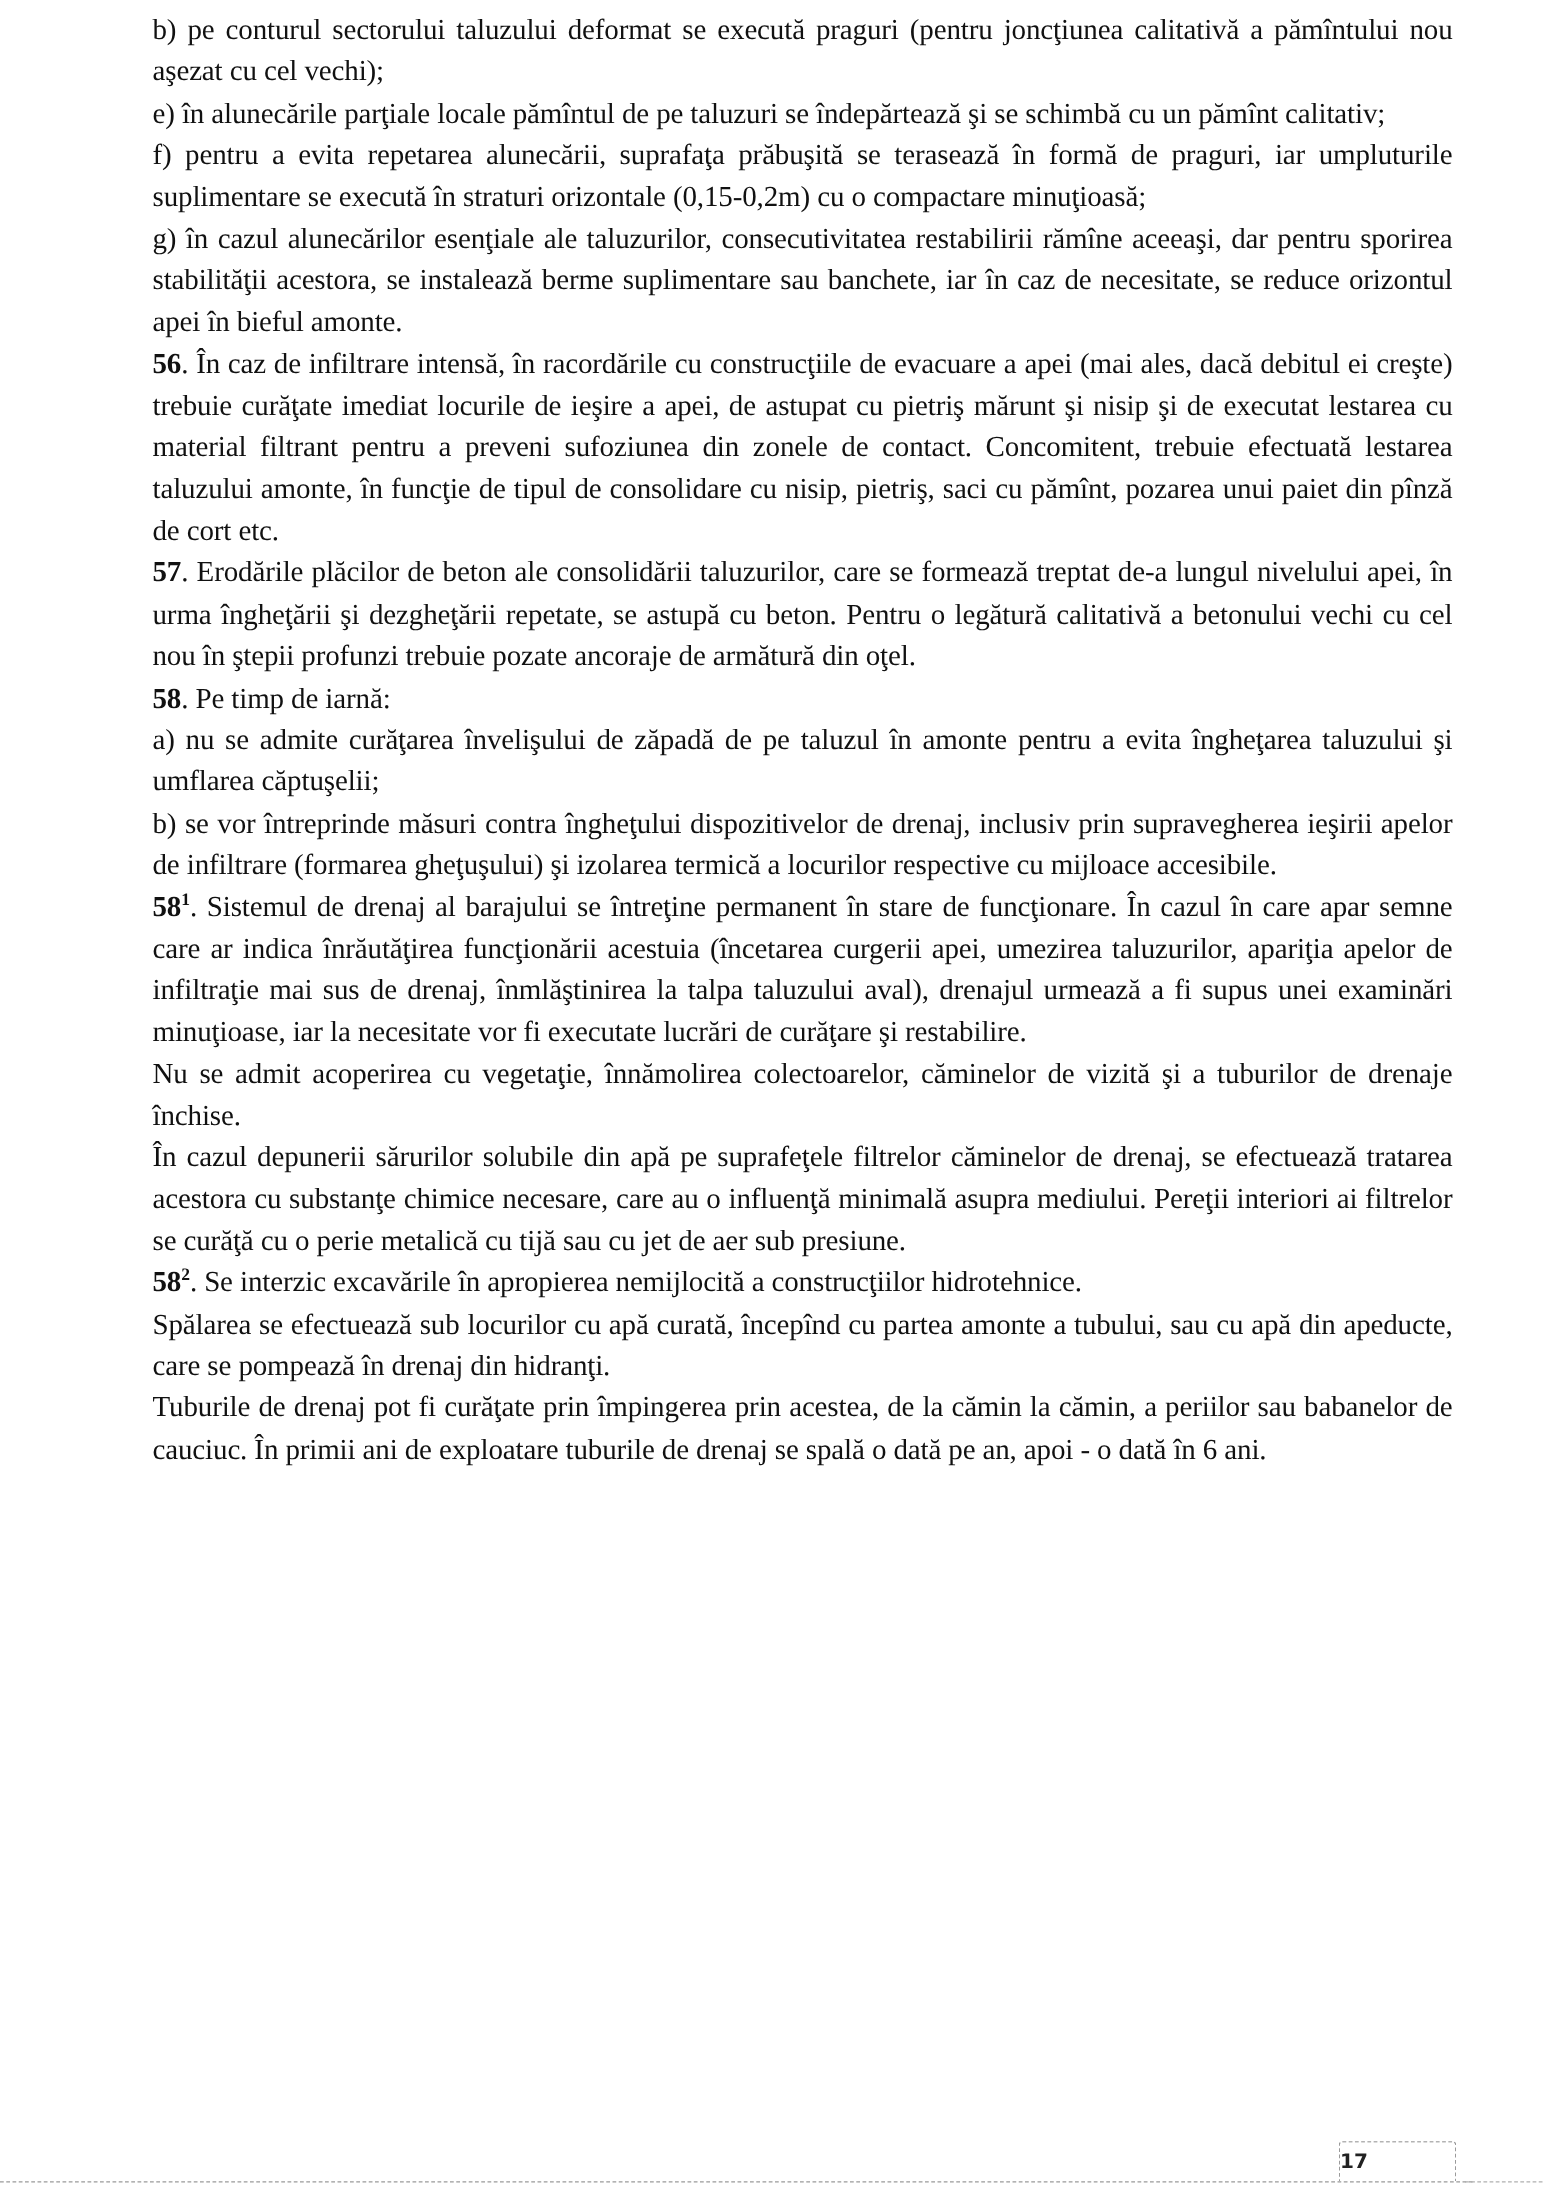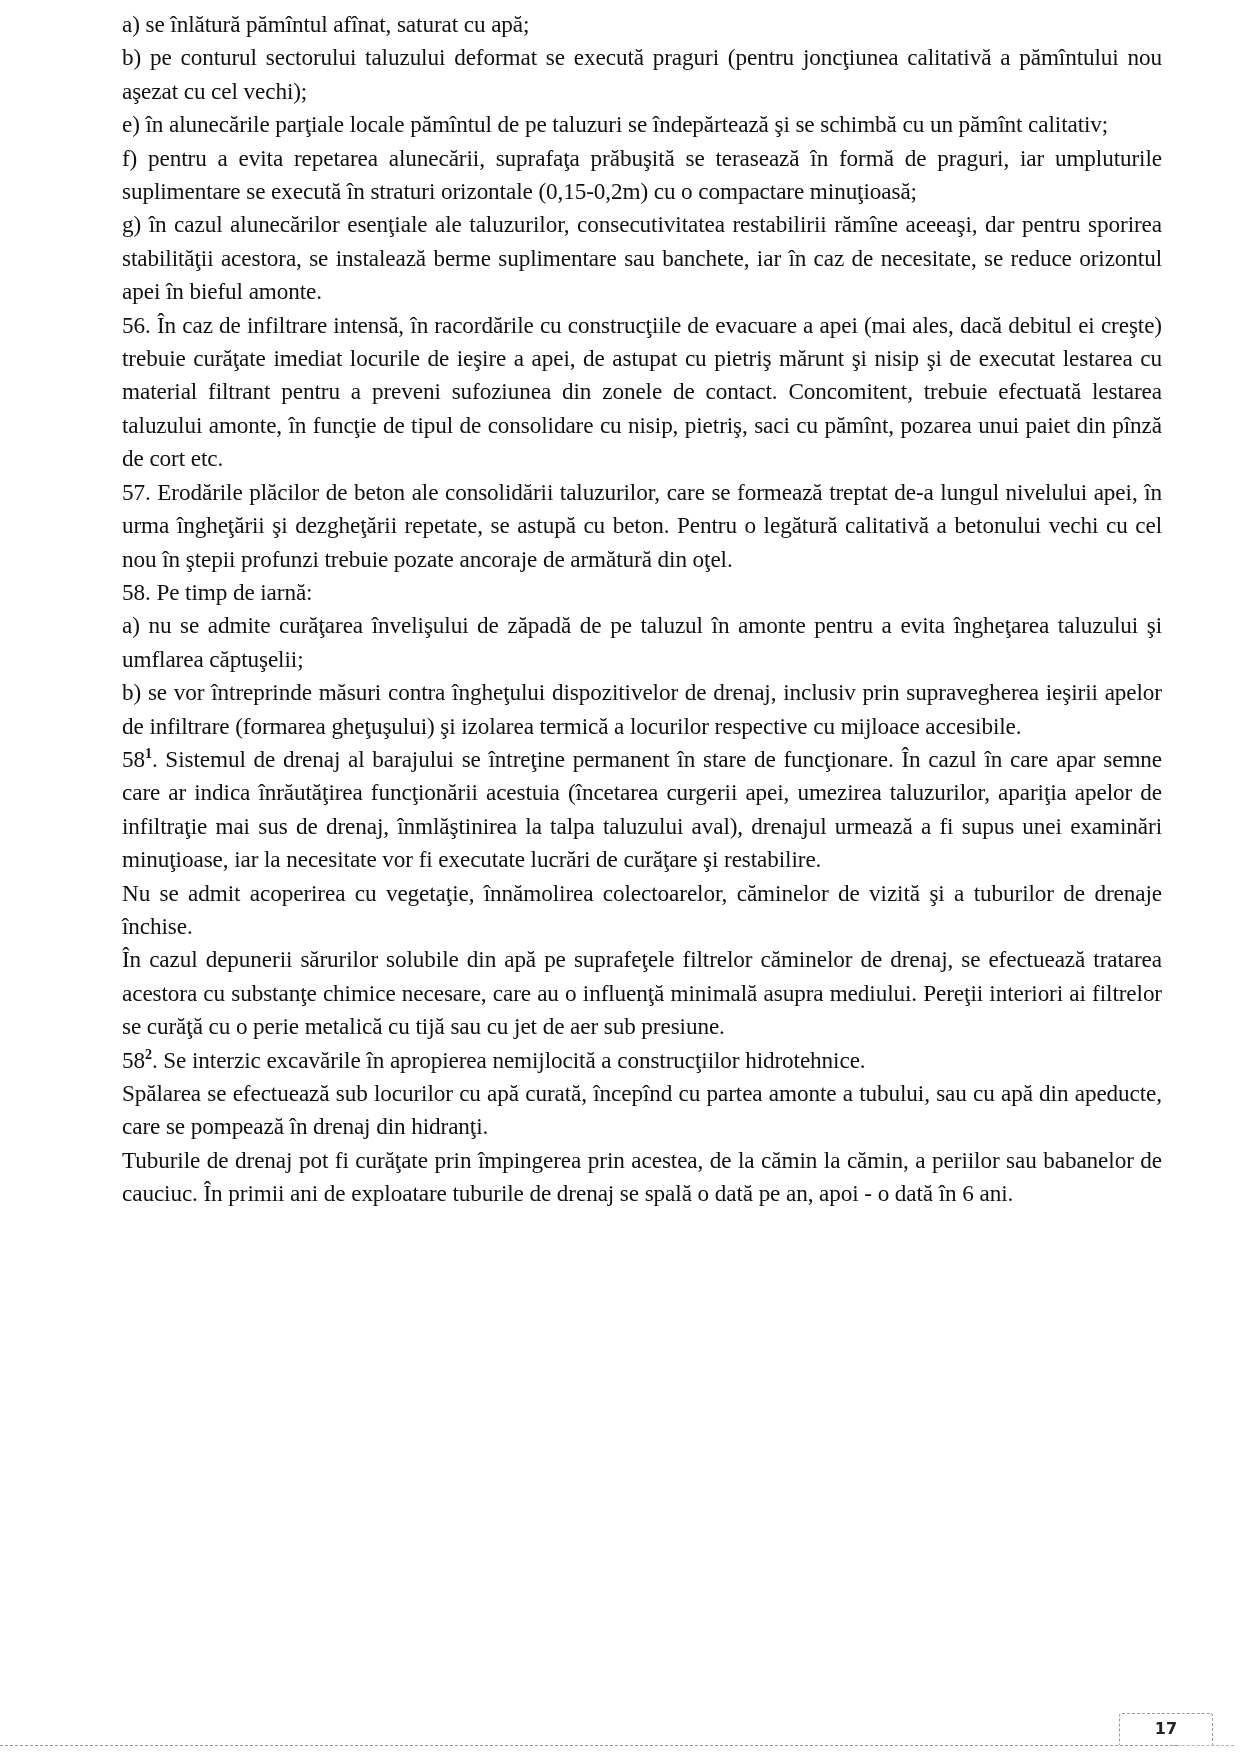--- a/index.html
+++ b/index.html
@@ -22,21 +22,21 @@
       width: 1040px;
     }
     .para {
       font-size: 23.2px;
       line-height: 33.4px;
       text-align: justify;
       margin: 0;
       letter-spacing: -0.1px;
     }
     .para .num {
-      font-weight: normal;
+      font-weight: bold;
     }
     .para sup {
       font-size: 14px;
       line-height: 0;
       vertical-align: super;
       font-weight: bold;
     }
     .footer-line {
       position: absolute;
       left: 0;
@@ -56,36 +56,33 @@
     .page-number-box {
       position: absolute;
       left: 1071px;
       top: 1713px;
       width: 94px;
       height: 32px;
       border: 1px dashed #9a9a9a;
       border-bottom: none;
       border-radius: 3px 3px 0 0;
       box-sizing: border-box;
-      text-align: center;
-      margin-left: 48px;
     }
     .page-number {
       font-family: "DejaVu Sans", "Liberation Sans", sans-serif;
       font-weight: bold;
       font-size: 16px;
       line-height: 30px;
       color: #222222;
     }
   </style>
 </head>
 <body>
 
 <div class="page">
-  <p class="para"><span>a) se înlătură pămîntul afînat, saturat cu apă;</span></p>
   <p class="para"><span>b) pe conturul sectorului taluzului deformat se execută praguri (pentru joncţiunea calitativă a pămîntului nou aşezat cu cel vechi);</span></p>
   <p class="para"><span>e) în alunecările parţiale locale pămîntul de pe taluzuri se îndepărtează şi se schimbă cu un pămînt calitativ;</span></p>
   <p class="para"><span>f) pentru a evita repetarea alunecării, suprafaţa prăbuşită se terasează în formă de praguri, iar umpluturile suplimentare se execută în straturi orizontale (0,15-0,2m) cu o compactare minuţioasă;</span></p>
   <p class="para"><span>g) în cazul alunecărilor esenţiale ale taluzurilor, consecutivitatea restabilirii rămîne aceeaşi, dar pentru sporirea stabilităţii acestora, se instalează berme suplimentare sau banchete, iar în caz de necesitate, se reduce orizontul apei în bieful amonte.</span></p>
   <p class="para"><span class="num">56</span><span>. În caz de infiltrare intensă, în racordările cu construcţiile de evacuare a apei (mai ales, dacă debitul ei creşte) trebuie curăţate imediat locurile de ieşire a apei, de astupat cu pietriş mărunt şi nisip şi de executat lestarea cu material filtrant pentru a preveni sufoziunea din zonele de contact. Concomitent, trebuie efectuată lestarea taluzului amonte, în funcţie de tipul de consolidare cu nisip, pietriş, saci cu pămînt, pozarea unui paiet din pînză de cort etc.</span></p>
   <p class="para"><span class="num">57</span><span>. Erodările plăcilor de beton ale consolidării taluzurilor, care se formează treptat de-a lungul nivelului apei, în urma îngheţării şi dezgheţării repetate, se astupă cu beton. Pentru o legătură calitativă a betonului vechi cu cel nou în ştepii profunzi trebuie pozate ancoraje de armătură din oţel.</span></p>
   <p class="para"><span class="num">58</span><span>. Pe timp de iarnă:</span></p>
   <p class="para"><span>a) nu se admite curăţarea învelişului de zăpadă de pe taluzul în amonte pentru a evita îngheţarea taluzului şi umflarea căptuşelii;</span></p>
   <p class="para"><span>b) se vor întreprinde măsuri contra îngheţului dispozitivelor de drenaj, inclusiv prin supravegherea ieşirii apelor de infiltrare (formarea gheţuşului) şi izolarea termică a locurilor respective cu mijloace accesibile.</span></p>
   <p class="para"><span class="num">58</span><sup>1</sup><span>. Sistemul de drenaj al barajului se întreţine permanent în stare de funcţionare. În cazul în care apar semne care ar indica înrăutăţirea funcţionării acestuia (încetarea curgerii apei, umezirea taluzurilor, apariţia apelor de infiltraţie mai sus de drenaj, înmlăştinirea la talpa taluzului aval), drenajul urmează a fi supus unei examinări minuţioase, iar la necesitate vor fi executate lucrări de curăţare şi restabilire.</span></p>

